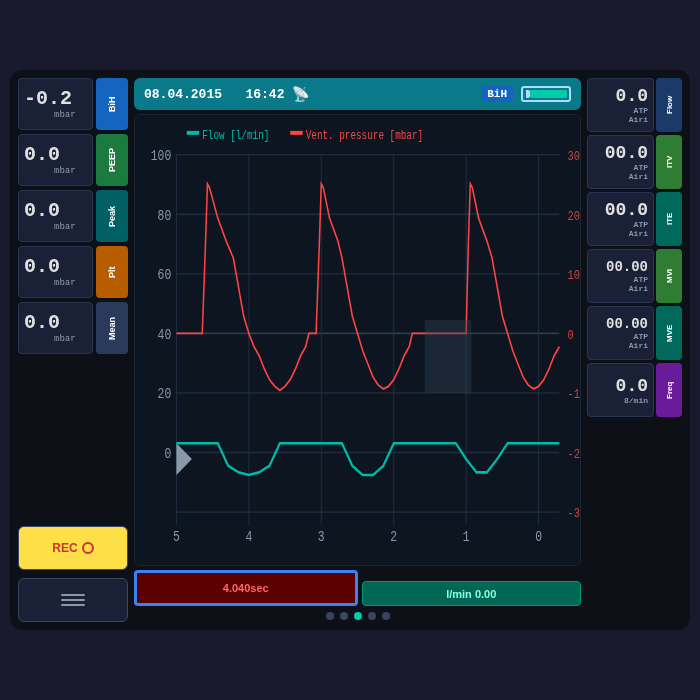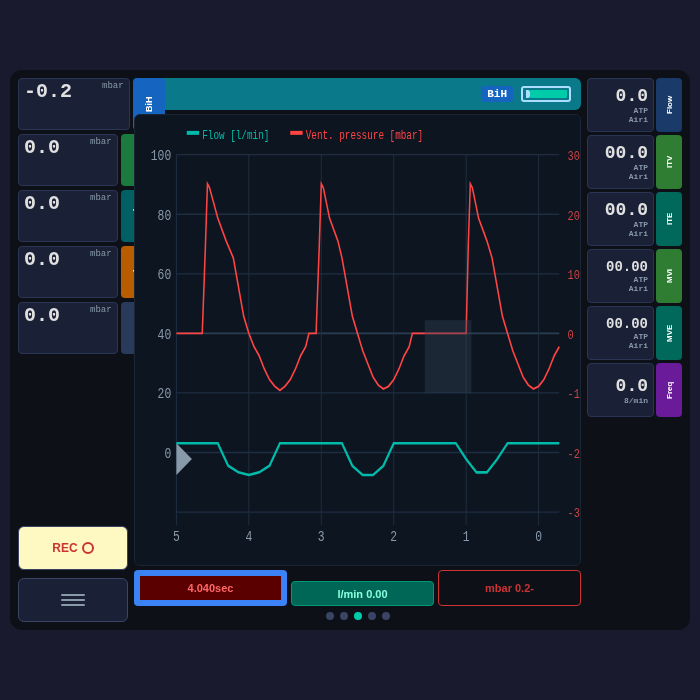--- a/index.html
+++ b/index.html
@@ -38,21 +38,21 @@
       align-items: center;
       gap: 3px;
       height: 52px;
     }
     .param-value-box {
       flex: 1;
       background: #1a2035;
       border: 1px solid #2a3555;
       border-radius: 4px;
       display: flex;
-      flex-direction: row;
+      flex-direction: column;
       align-items: flex-start;
       justify-content: center;
       padding: 2px 5px;
       height: 100%;
     }
     .param-value {
       color: #e0e0e0;
       font-size: 20px;
       font-weight: bold;
       line-height: 1.1;
@@ -87,21 +87,21 @@
     .rec-row {
       display: flex;
       align-items: center;
       gap: 4px;
       height: 44px;
       margin-top: 4px;
     }
     .rec-btn {
       flex: 1;
       height: 44px;
-      background: #fef9c3;
+      background: #fde047;
       border: 1px solid #3a4565;
       border-radius: 6px;
       color: #cc3333;
       font-size: 12px;
       font-weight: bold;
       display: flex;
       align-items: center;
       justify-content: center;
       gap: 4px;
       cursor: pointer;
@@ -239,21 +239,21 @@
     .btn-red-outline span { direction: rtl; }
     .btn-teal-filled {
       background: #006655;
       color: #88ffdd;
       border: 1px solid #009977;
       margin-top: 11px;
     }
     .btn-red-filled {
       background: #5a0000;
       color: #ff6666;
-      border: 6px solid #3b82f6;
+      border: 3px solid #3b82f6;
     }
 
     .dots-row {
       display: flex;
       justify-content: center;
       gap: 6px;
       height: 12px;
       align-items: center;
     }
     .dot {
@@ -385,20 +385,25 @@
     <div class="top-bar">
       <div class="top-bar-left">
         <div class="battery-bar">
           <div class="battery-fill"></div>
           <div class="battery-tip"></div>
         </div>
         <span class="mode-badge">BiH</span>
       </div>
       <div class="top-bar-right">
         <span class="wifi-icon">📡</span>
+        <span class="top-bar-text">
+          <span>16:42</span>
+          &nbsp;
+          <span>08.04.2015</span>
+        </span>
       </div>
     </div>
 
     <div class="chart-area">
       <svg class="chart-svg" viewBox="0 0 430 340" preserveAspectRatio="none">
 
         <rect width="430" height="340" fill="#0d1520"></rect>
 
         <line x1="40" y1="30" x2="410" y2="30" stroke="#1e2e40" stroke-width="1"></line>
         <line x1="40" y1="75" x2="410" y2="75" stroke="#1e2e40" stroke-width="1"></line>
@@ -446,23 +451,20 @@
 
         <polyline points="40,248 60,248 70,248 80,248 90,265 100,270 110,272 120,270 130,265 140,248 150,248 160,248 170,248 180,248 190,248 200,248 210,265 220,272 230,272 240,265 250,248 260,248 270,248 280,248 290,248 300,248 310,248 320,260 330,270 340,270 350,260 360,248 370,248 380,248 390,248 410,248" fill="none" stroke="#00bbaa" stroke-width="2"></polyline>
 
         <polyline points="40,165 55,165 65,165 68,100 70,52 72,55 80,78 88,95 95,108 100,130 105,152 110,165 115,175 120,182 125,192 130,200 135,205 140,208 145,205 150,200 155,192 160,182 165,175 168,165 170,165 175,165 178,100 180,52 182,55 188,78 196,95 200,108 205,130 210,152 215,165 220,178 225,188 230,198 235,204 240,207 245,205 250,200 255,192 260,182 265,175 268,165 270,165 320,165 322,100 324,52 326,55 332,78 340,95 345,108 350,130 355,152 360,165 365,178 370,188 375,198 380,204 385,207 390,205 395,200 400,192 405,182 410,175" fill="none" stroke="#ff4444" stroke-width="1.5"></polyline>
 
         <rect x="280" y="155" width="45" height="55" fill="#334455" opacity="0.4"></rect>
       </svg>
     </div>
 
     <div class="bottom-btns">
-      <button class="bottom-btn btn-red-outline">
-        <span>-0.2 mbar</span>
-      </button>
       <button class="bottom-btn btn-teal-filled">
         <span>0.00 l/min</span>
       </button>
       <button class="bottom-btn btn-red-filled">
         <span>4.040sec</span>
       </button>
     </div>
 
     <div class="dots-row">
       <div class="dot"></div>

